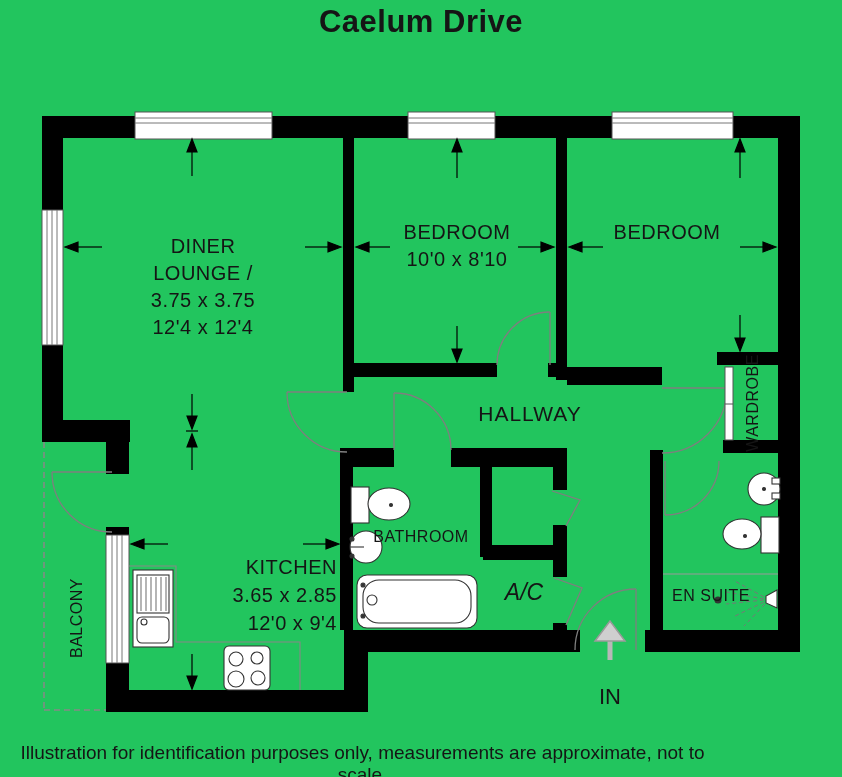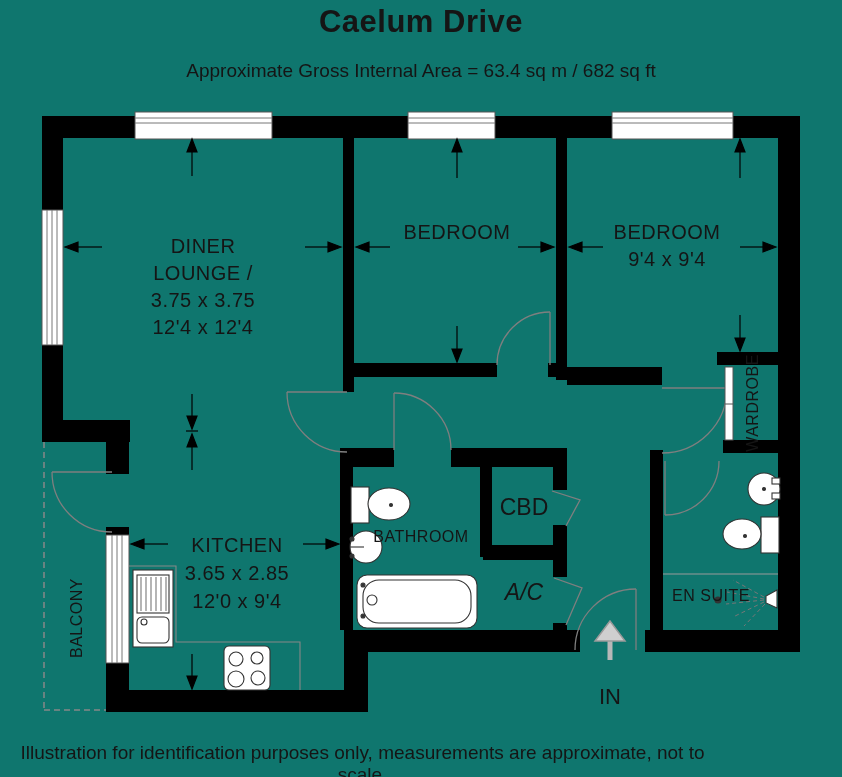--- a/index.html
+++ b/index.html
@@ -1,35 +1,34 @@
 <!DOCTYPE html>
 <html><head>
 <meta charset="utf-8">
 <style>
   html,body{margin:0;padding:0;background:#ffffff;}
-  #stage{position:relative;width:842px;height:777px;background:#0f766e;overflow:hidden;
+  #stage{position:relative;width:842px;height:777px;background:#22c55e;overflow:hidden;
          font-family:"Liberation Sans", sans-serif;color:#111;}
   .abs{position:absolute;}
   .ctr{text-align:center;}
   #plan-svg{position:absolute;left:0;top:0;}
   .lbl{position:absolute;text-align:center;color:#151515;}
   .lbl-big{font-size:20px;line-height:27px;letter-spacing:0.5px;}
   .lbl-sm{font-size:16px;letter-spacing:0.5px;white-space:nowrap;}
   .vert{transform:translate(-50%,-50%) rotate(-90deg);transform-origin:center;}
   #title{left:0;top:4px;width:842px;font-size:31px;font-weight:bold;letter-spacing:0.5px;}
   #subtitle{left:0;top:60px;width:842px;font-size:19px;}
   #footer{left:0;top:742px;width:725px;font-size:19px;}
 </style>
 </head>
 <body>
 
 <div id="stage">
 
   <div class="lbl abs ctr" id="title">Caelum Drive</div>
-  <div class="lbl abs ctr" id="subtitle">Approximate Gross Internal Area = 63.4 sq m / 682 sq ft</div>
 
   <svg id="plan-svg" width="842" height="777" viewBox="0 0 842 777">
 
     <g fill="#000000" shape-rendering="crispEdges">
       <rect x="42" y="116" width="758" height="22"></rect>
       <rect x="42" y="116" width="21" height="326"></rect>
       <rect x="63" y="420" width="67" height="22"></rect>
       <rect x="106" y="442" width="23" height="32"></rect>
       <rect x="106" y="527" width="23" height="8"></rect>
       <rect x="106" y="663" width="23" height="49"></rect>
@@ -256,37 +255,37 @@
 
   <div class="lbl lbl-big abs" style="left:103px;top:233px;width:200px;">
     <div>DINER</div>
     <div>LOUNGE /</div>
     <div>3.75 x 3.75</div>
     <div>12'4 x 12'4</div>
   </div>
 
   <div class="lbl lbl-big abs" style="left:357px;top:219px;width:200px;">
     <div>BEDROOM</div>
+    <div>10'0 x 8'10</div>
   </div>
 
   <div class="lbl lbl-big abs" style="left:567px;top:219px;width:200px;">
     <div>BEDROOM</div>
-    <div>9'4 x 9'4</div>
-  </div>
-
-  <div class="lbl lbl-big abs" style="left:137px;top:531px;width:200px;line-height:28px;">
+  </div>
+
+  <div class="lbl lbl-big abs" style="left:137px;top:553px;width:200px;line-height:28px;text-align:right;">
     <div>KITCHEN</div>
     <div>3.65 x 2.85</div>
     <div>12'0 x 9'4</div>
   </div>
 
+  <div class="lbl abs" style="left:430px;top:402px;width:200px;font-size:21px;letter-spacing:1px;">HALLWAY</div>
 
   <div class="lbl lbl-sm abs" style="left:341px;top:528px;width:160px;">BATHROOM</div>
 
-  <div class="lbl abs" style="left:464px;top:494px;width:120px;font-size:23px;">CBD</div>
 
   <div class="lbl abs" style="left:464px;top:579px;width:120px;font-size:23px;font-style:italic;">A/C</div>
 
   <div class="lbl lbl-sm abs" style="left:631px;top:551px;width:160px;margin-top:36px;">EN SUITE</div>
 
   <div class="lbl lbl-sm abs vert" style="left:753px;top:403px;">WARDROBE</div>
 
   <div class="lbl lbl-sm abs vert" style="left:77px;top:618px;">BALCONY</div>
 
   <div class="lbl abs" style="left:560px;top:655px;width:100px;font-size:22px;margin-top:29px;">IN</div>

